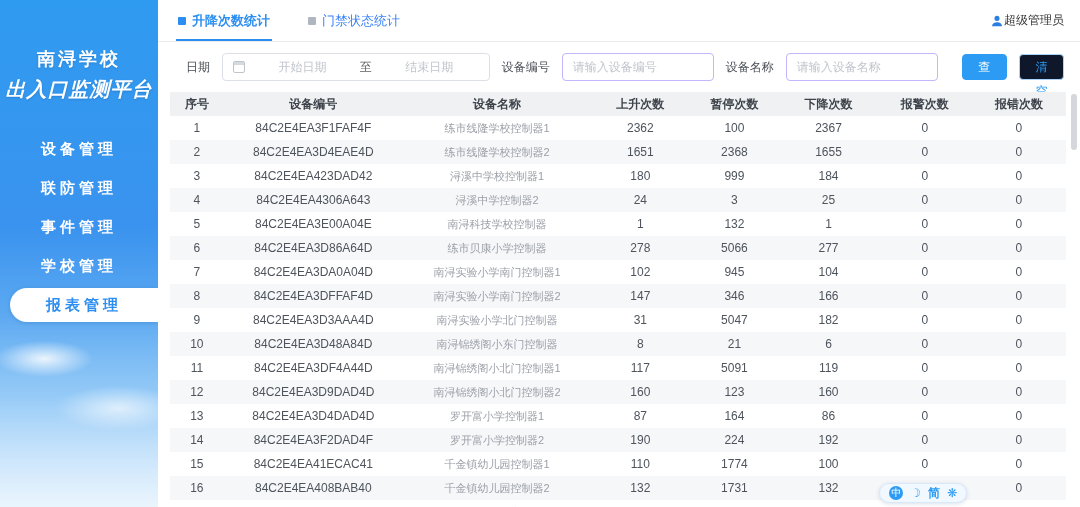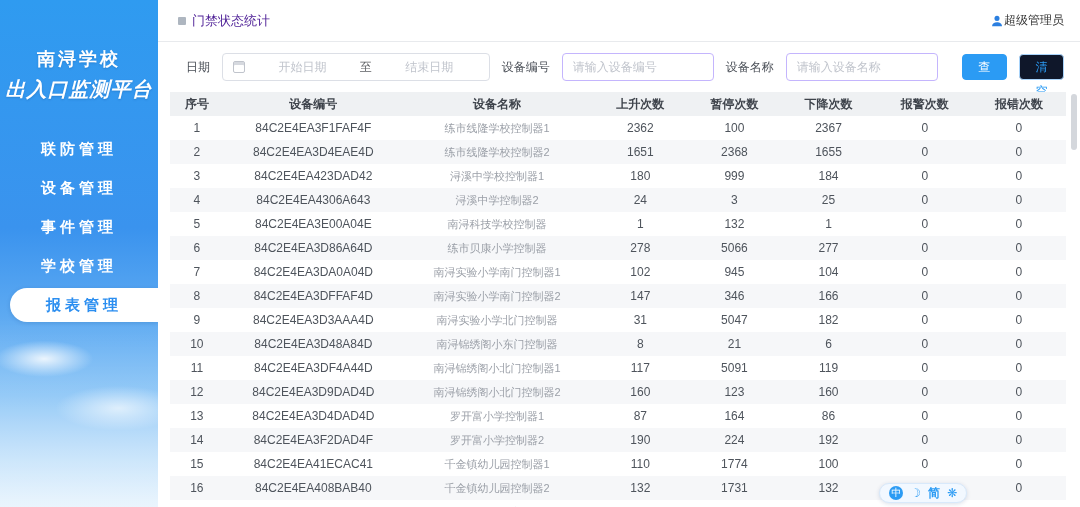--- a/index.html
+++ b/index.html
@@ -25,21 +25,21 @@
     color:#fff; font-size:15px; font-weight:bold; letter-spacing:4px; cursor:pointer; }
   .side-item.active { background:#fff; color:#2b8ef0; margin-left:10px;
     border-radius:18px 0 0 18px; box-shadow:0 1px 4px rgba(0,60,130,.18); }
 
   
   .main { flex:1; display:flex; flex-direction:column; min-width:0; background:#fff; }
 
   .topbar { height:42px; flex:0 0 42px; display:flex; align-items:stretch;
     border-bottom:1px solid #e8eaed; padding:0 16px 0 18px; }
   .tabs { display:flex; gap:34px; }
-  .tab { display:flex; align-items:center; gap:6px; font-size:13px; color:#4c1d95;
+  .tab { display:flex; align-items:center; gap:6px; font-size:13px; color:#3b82f6;
     cursor:pointer; position:relative; padding:0 2px; }
   .tab-sq { width:8px; height:8px; background:#aeb6c0; border-radius:1px; display:inline-block; }
   .tab.active { color:#2b8ef0; font-weight:bold; }
   .tab.active .tab-sq { background:#2b8ef0; }
   .tab.active::after { content:""; position:absolute; left:0; right:0; bottom:0; height:2px; background:#2b8ef0; }
   .user { margin-left:auto; display:flex; align-items:center; gap:0; font-size:12px;
     color:#333; cursor:pointer; }
 
   
   .filters { height:50px; flex:0 0 50px; display:flex; align-items:center; gap:12px;
@@ -86,32 +86,36 @@
 <body>
 
 <div class="app">
 
   <aside class="sidebar">
     <div class="side-title">
       <div>南浔学校</div>
       <div>出入口监测平台</div>
     </div>
     <nav class="side-menu">
+        <div class="side-item">设备管理</div>
         <div class="side-item">联防管理</div>
-        <div class="side-item">设备管理</div>
         <div class="side-item">事件管理</div>
         <div class="side-item">学校管理</div>
         <div class="side-item active">报表管理</div>
       </nav>
   </aside>
 
   <main class="main">
 
     <header class="topbar">
       <div class="tabs">
+          <div class="tab active">
+            <span class="tab-sq"></span>
+            <span>升降次数统计</span>
+          </div>
           <div class="tab">
             <span class="tab-sq"></span>
             <span>门禁状态统计</span>
           </div>
         </div>
       <div class="user">
         <span style="display:inline-flex;">
           <svg width="14" height="14" viewBox="0 0 24 24">
             <circle cx="12" cy="7.5" r="4.3" fill="#2b7fe0"></circle>
             <path d="M3.5 21c0-4.6 4-6.8 8.5-6.8s8.5 2.2 8.5 6.8z" fill="#2b7fe0"></path>

